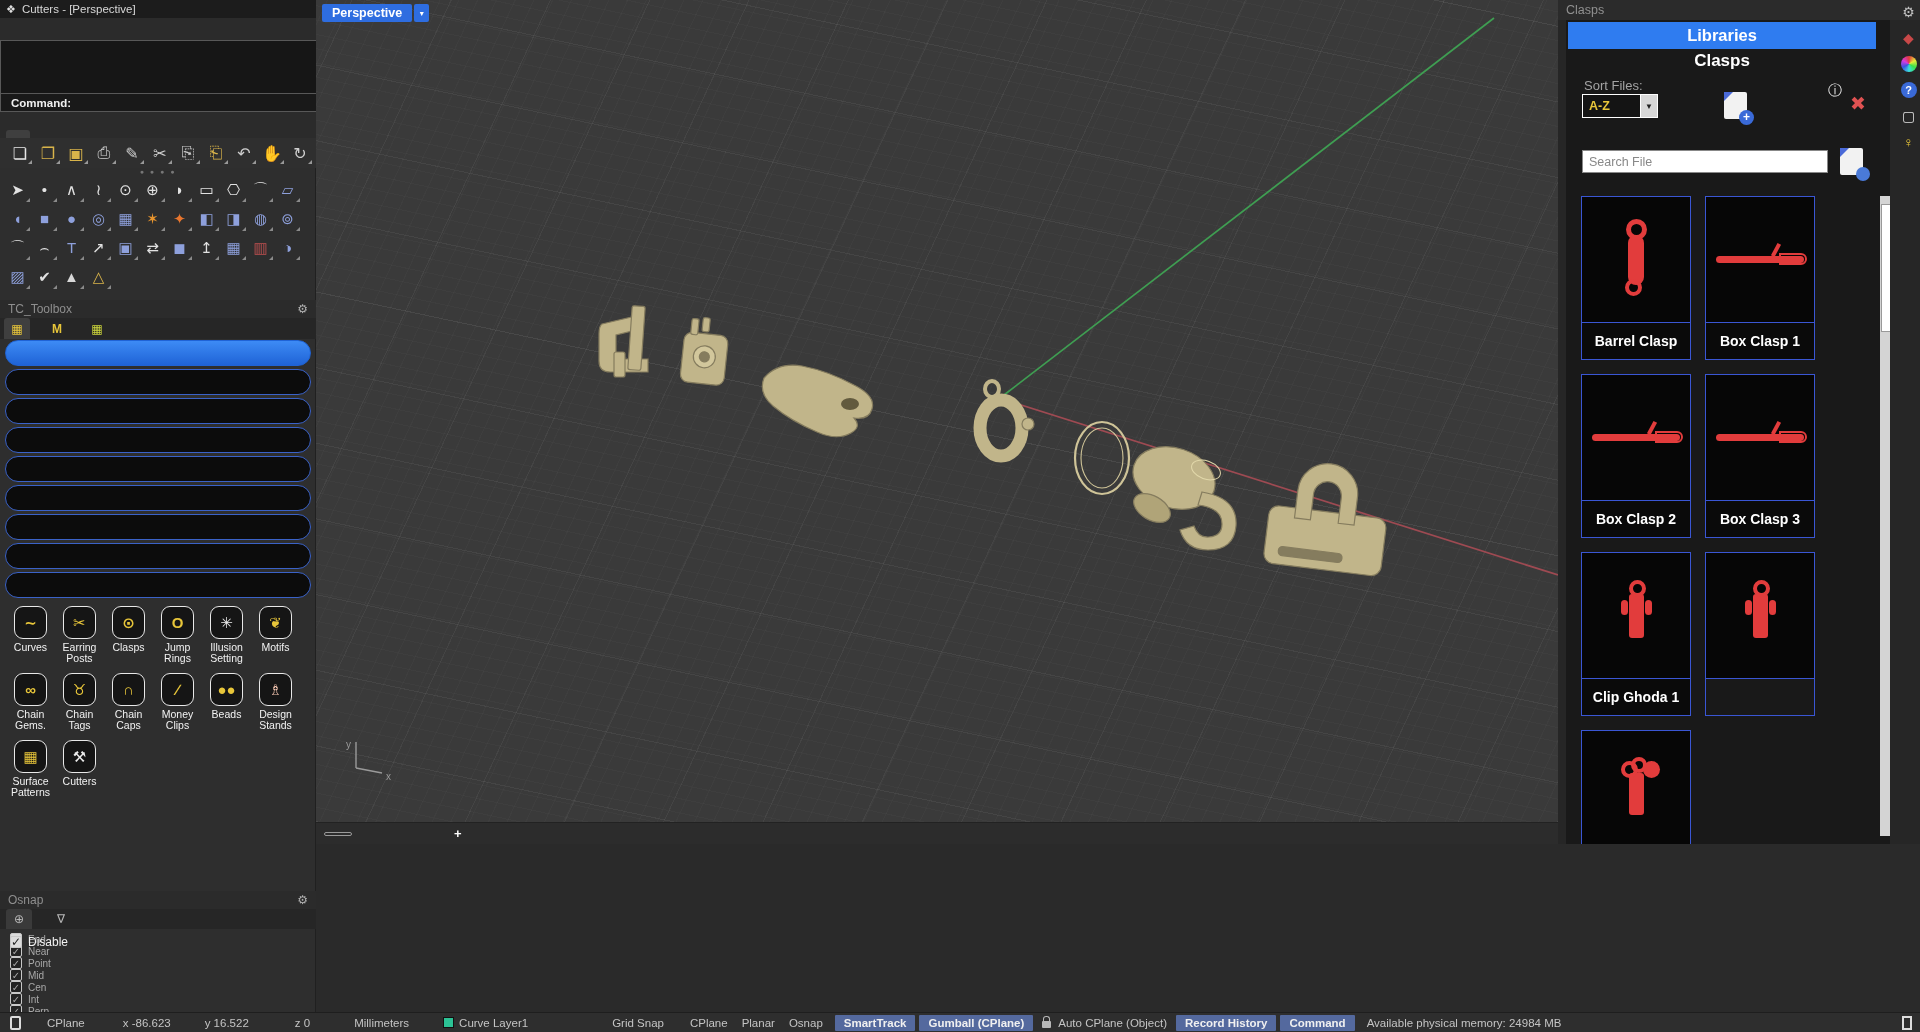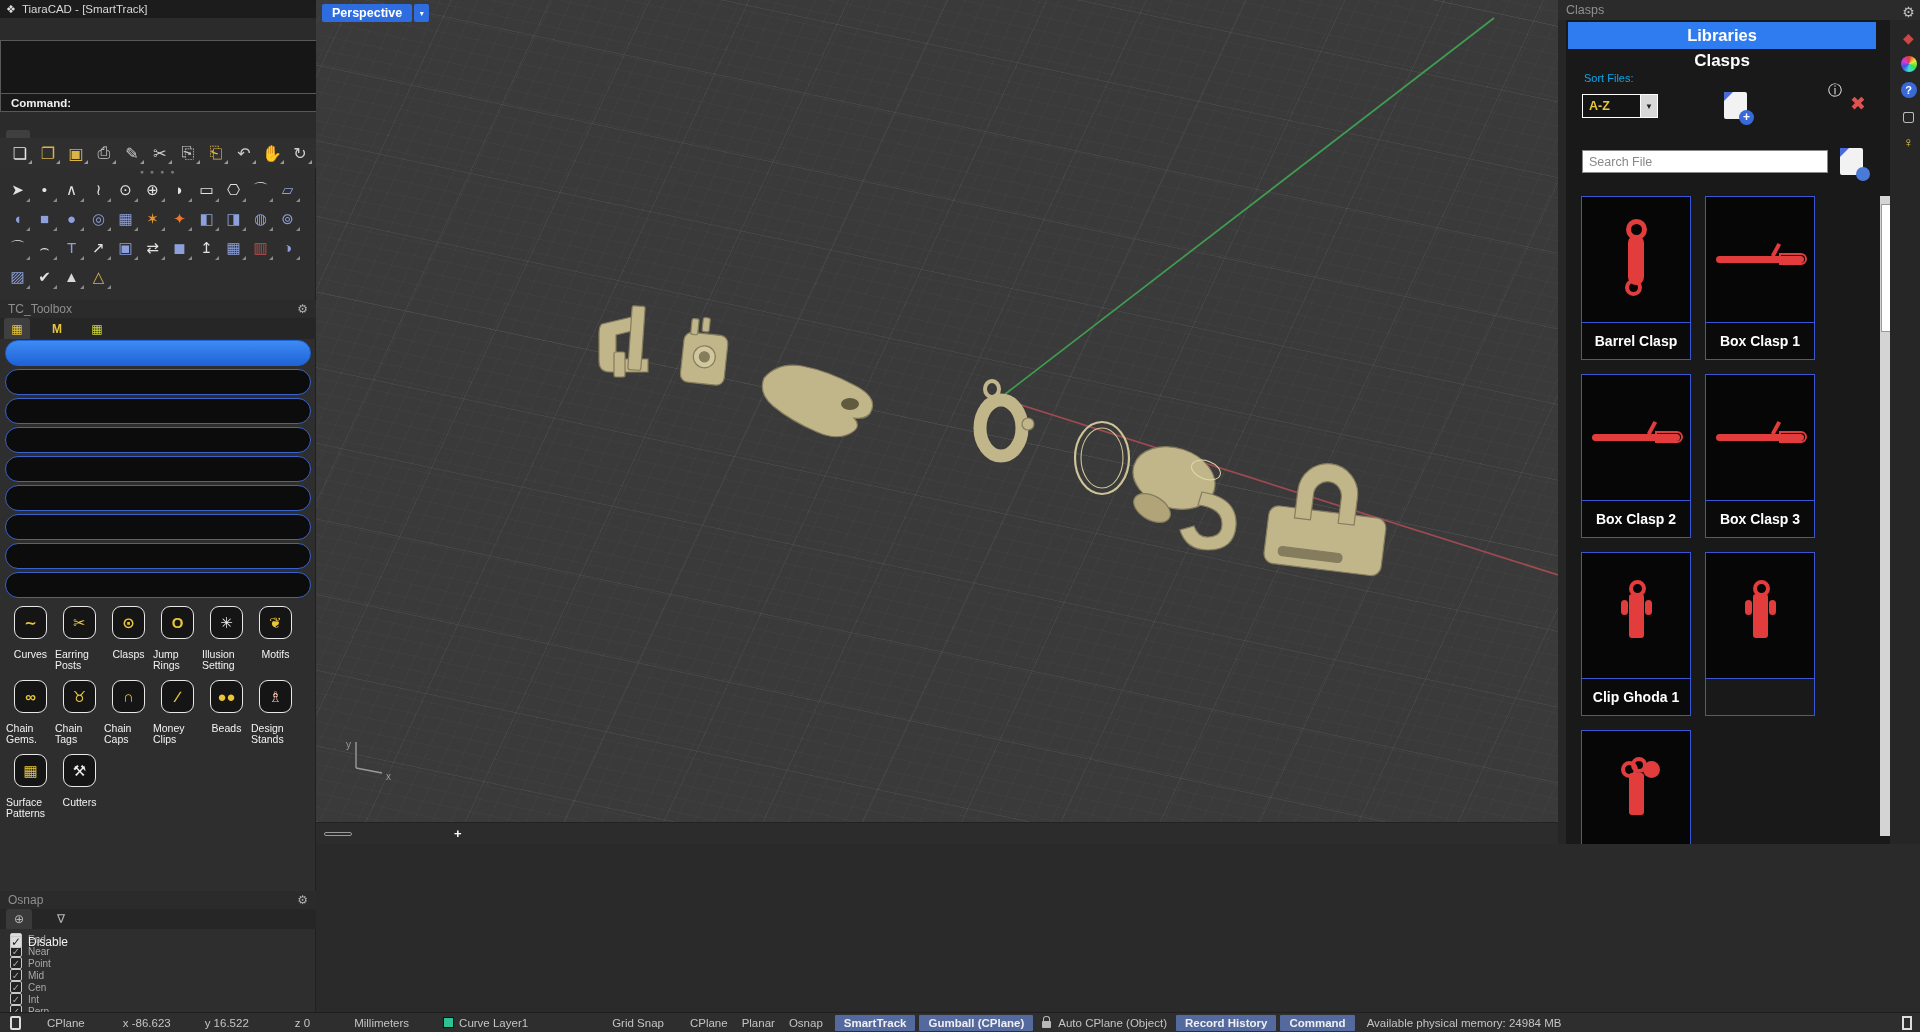--- a/index.html
+++ b/index.html
@@ -70,21 +70,21 @@
   .tctab{width:26px;height:21px;display:flex;align-items:center;justify-content:center;font-size:12px;font-weight:bold}
   .tctab.on{background:#3f3f3f;border-radius:3px 3px 0 0}
   .tcbtns{position:absolute;left:0;top:172px;width:316px}
   .tcbtn{height:26px;margin:0 5px 3px 5px;border:1.5px solid #3a62c8;border-radius:13px;background:#0c0c0c;
          display:flex;align-items:center;justify-content:center;color:#fff;font-weight:bold;font-size:14.5px}
   .tcbtn.on{background:linear-gradient(#3d8bf5,#1f63d6);border-color:#1f63d6}
   .libgrid{position:absolute;left:6px;top:438px;width:306px;display:flex;flex-wrap:wrap}
   .libitem{width:49px;margin-bottom:9px;display:flex;flex-direction:column;align-items:center}
   .libico{width:33px;height:33px;border:1.5px solid #e8e8e8;border-radius:9px;background:#151515;
           display:flex;align-items:center;justify-content:center;font-size:16px;font-weight:bold}
-  .libitem .llab{margin-top:10px;font-size:10.5px;line-height:11px;color:#f2f2f2;min-height:12px}
+  .libitem .llab{margin-top:3px;font-size:10.5px;line-height:11px;color:#f2f2f2;text-align:center;min-height:12px}
   
   .oshead{top:723px}
   .ostabs{position:absolute;left:0;top:741px;width:316px;height:20px;background:#262626;display:flex;gap:16px;padding-left:6px}
   .ostab{width:26px;height:20px;display:flex;align-items:center;justify-content:center;color:#b8b8b8;font-size:12px}
   .ostab.on{background:#3a3a3a;border-radius:3px 3px 0 0}
   .osgrid{position:absolute;left:10px;top:765px;width:300px}
   .oscell{display:flex;align-items:center;gap:6px}
   .oscell:nth-child(1){width:58px}.oscell:nth-child(2){width:61px}.oscell:nth-child(3){width:66px}.oscell:nth-child(4){width:80px}
   .cb{width:12px;height:12px;border:1.5px solid #c8c8c8;border-radius:2px;background:#232323;
       display:flex;align-items:center;justify-content:center;font-size:9px;color:transparent;flex:none}
@@ -110,21 +110,21 @@
   .vptab.on{color:#ececec;border:1px solid #9a9a9a;border-radius:9px}
   .vpadd{color:#fff;font-weight:bold;font-size:13px;padding:0 8px}
   
   .rightpanel{position:absolute;left:1558px;top:0;width:362px;height:844px;background:#262626}
   .rphead{position:absolute;left:0;top:0;width:362px;height:20px;display:flex;align-items:center;padding:0 8px;
           color:#909090;font-size:12.5px;background:#2b2b2b}
   .rpcontent{position:absolute;left:8px;top:20px;width:324px;height:824px;background:#191919;overflow:hidden}
   .libheader{position:absolute;left:2px;top:2px;width:308px;height:27px;background:#2f7cf0;color:#fff;
              font-weight:bold;font-size:16.5px;display:flex;align-items:center;justify-content:center}
   .rpheading{position:absolute;left:0;top:31px;width:312px;text-align:center;color:#fff;font-weight:bold;font-size:17px}
-  .sortlab{position:absolute;left:18px;top:52px;color:#0ea5e9;font-size:11px}
+  .sortlab{position:absolute;left:18px;top:58px;color:#a3a3a3;font-size:13px}
   .sortdd{position:absolute;left:16px;top:74px;width:76px;height:24px;border:1.5px solid #fff;background:#141414;display:flex}
   .sortdd .sval{flex:1;color:#e8c63a;font-weight:bold;font-size:12.5px;display:flex;align-items:center;padding-left:6px}
   .sortdd .sbtn{width:17px;background:#d8d8d8;color:#222;font-size:8px;display:flex;align-items:center;justify-content:center;border-left:1.5px solid #fff}
   .fileicon{width:23px;height:27px;background:#f2f2f2;border-radius:2px 2px 2px 2px;position:relative}
   .fileicon::before{content:'';position:absolute;left:0;top:0;border-top:9px solid #4a6ad8;border-right:9px solid transparent}
   .fileicon.add::after{content:'+';position:absolute;right:-7px;bottom:-6px;width:15px;height:15px;background:#3a6ad8;
       border-radius:50%;color:#fff;font-size:12px;line-height:14px;text-align:center;font-weight:bold}
   .fileicon.find::after{content:'';position:absolute;right:-7px;bottom:-6px;width:14px;height:14px;background:#4a7ad8;border-radius:50%}
   .addfile{position:absolute;left:158px;top:72px}
   .infoico{position:absolute;left:262px;top:62px;color:#ececec;font-size:14px}
@@ -174,21 +174,21 @@
   .sb-right{margin-left:auto;margin-right:8px;width:10px;height:14px;border:2px solid #ddd}
   .lay{display:inline-flex;align-items:center;gap:5px}
 </style>
 </head>
 <body>
 
 <div id="root">
 
   <div class="titlebar">
     <span class="appicon">❖</span>
-    <span>TiaraCAD - [SmartTrack]</span>
+    <span>Cutters - [Perspective]</span>
     <div class="wincontrols">
       <span>─</span>
       <span>❐</span>
       <span>✕</span>
     </div>
   </div>
 
   <div class="menubar">
 
   <span class="mitem"></span>

